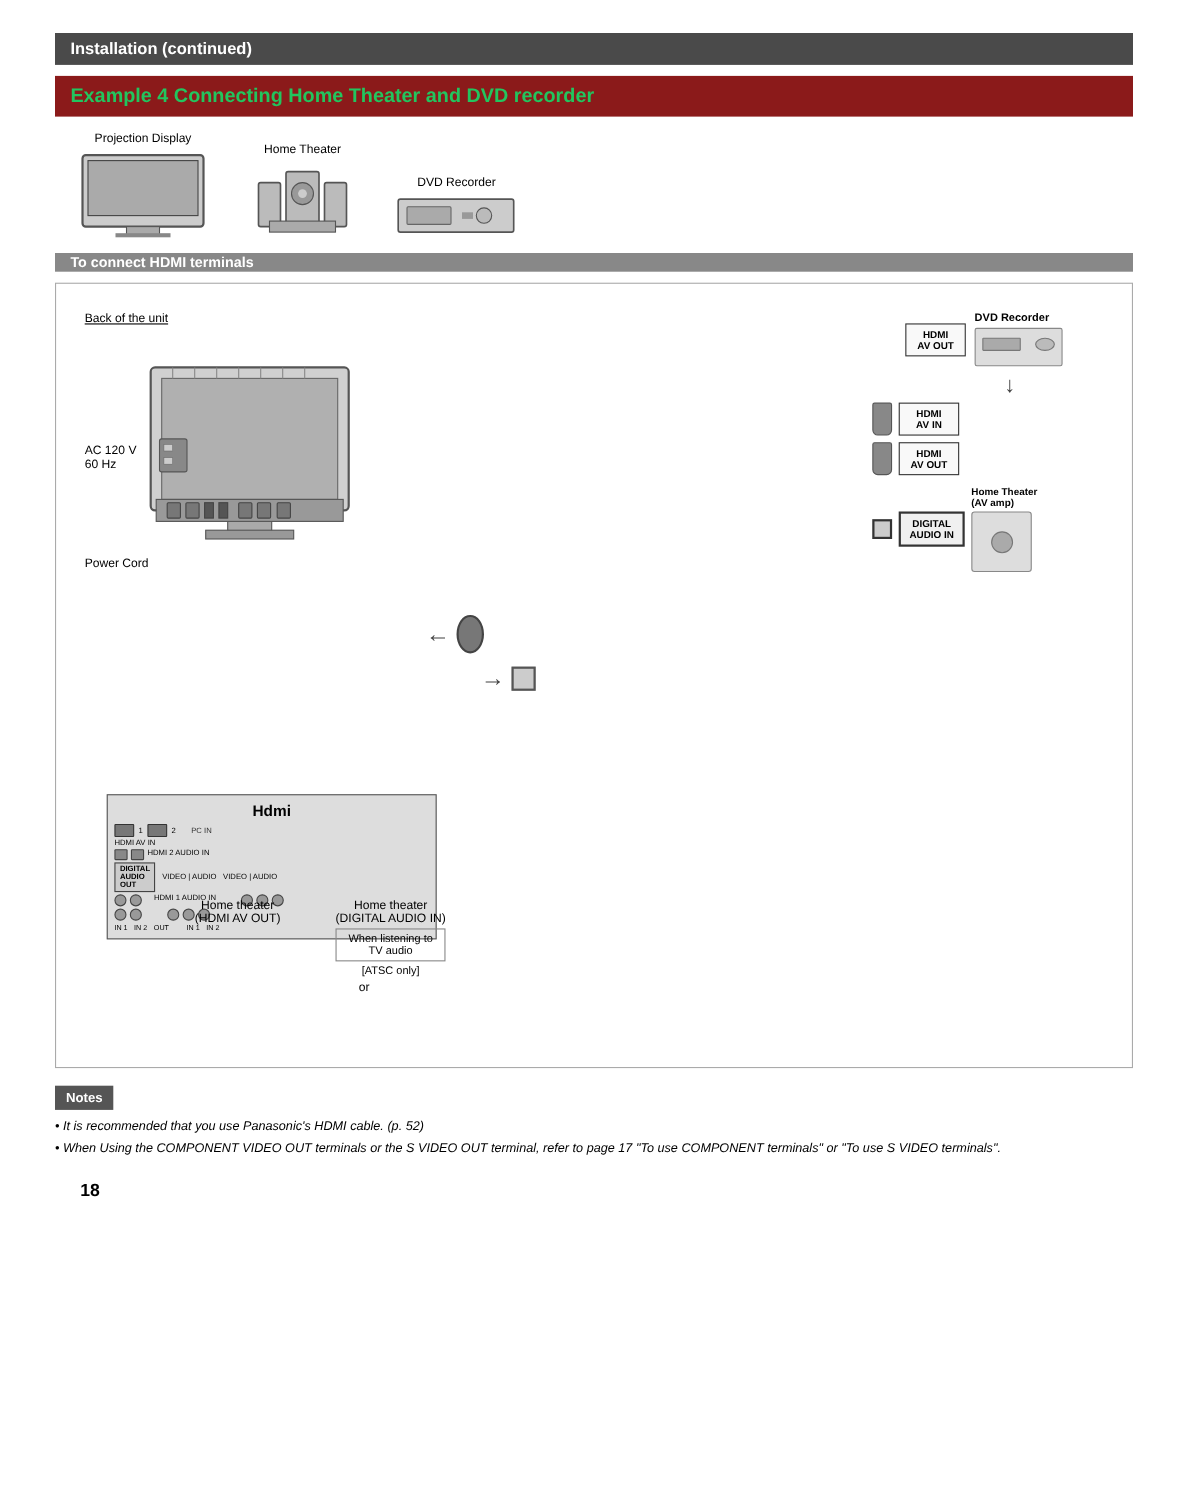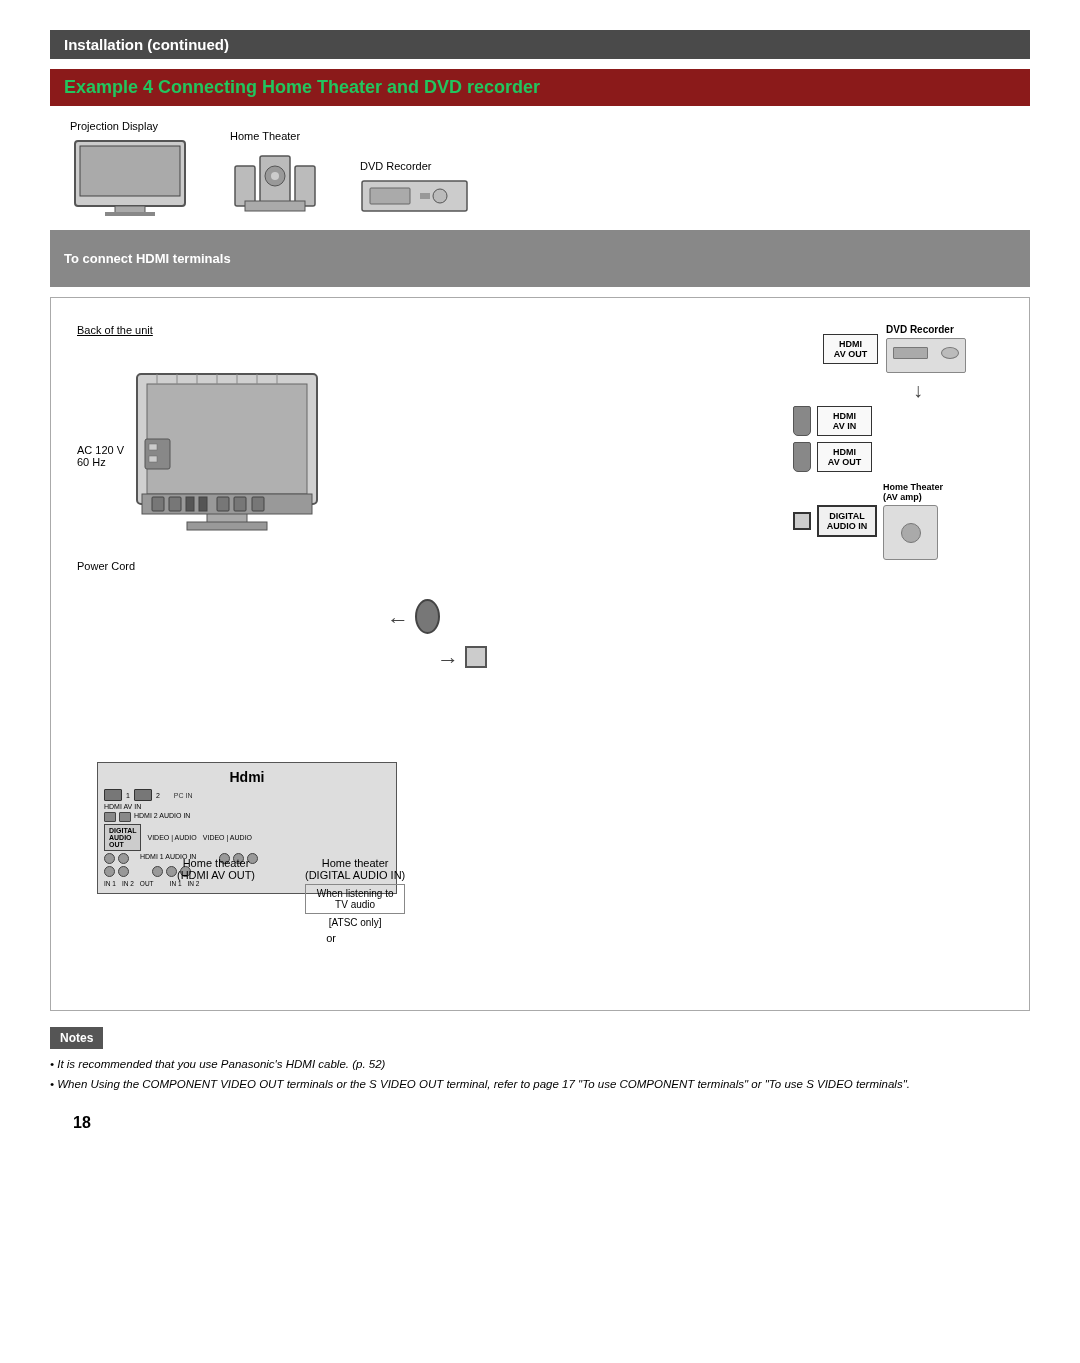--- a/index.html
+++ b/index.html
@@ -35,36 +35,36 @@
       display: flex;
       align-items: flex-end;
       gap: 40px;
       margin-bottom: 14px;
       padding-left: 20px;
     }
 
     .device-item {
       display: flex;
       flex-direction: column;
-      align-items: flex-start;
+      align-items: center;
       font-size: 11px;
     }
 
     .device-label {
       margin-bottom: 4px;
       font-size: 11px;
     }
 
     
     .tv-svg { width: 120px; height: 80px; }
 
     .section-header-gray {
       background: #888;
       color: #fff;
-      padding: 21px 14px;
+      padding: 1px 14px;
       font-size: 13px;
       font-weight: bold;
       margin-bottom: 10px;
     }
 
     .diagram-box {
       border: 1px solid #aaa;
       padding: 16px;
       margin-bottom: 16px;
       position: relative;
@@ -97,21 +97,21 @@
     .ac-label {
       font-size: 11px;
       position: absolute;
       top: 130px;
       left: 10px;
     }
 
     .power-cord-label {
       font-size: 11px;
       position: absolute;
-      top: 246px;
+      top: 232px;
       left: 10px;
     }
 
     .port-box {
       border: 1px solid #333;
       padding: 4px 8px;
       font-size: 9px;
       font-weight: bold;
       text-align: center;
       min-width: 55px;

